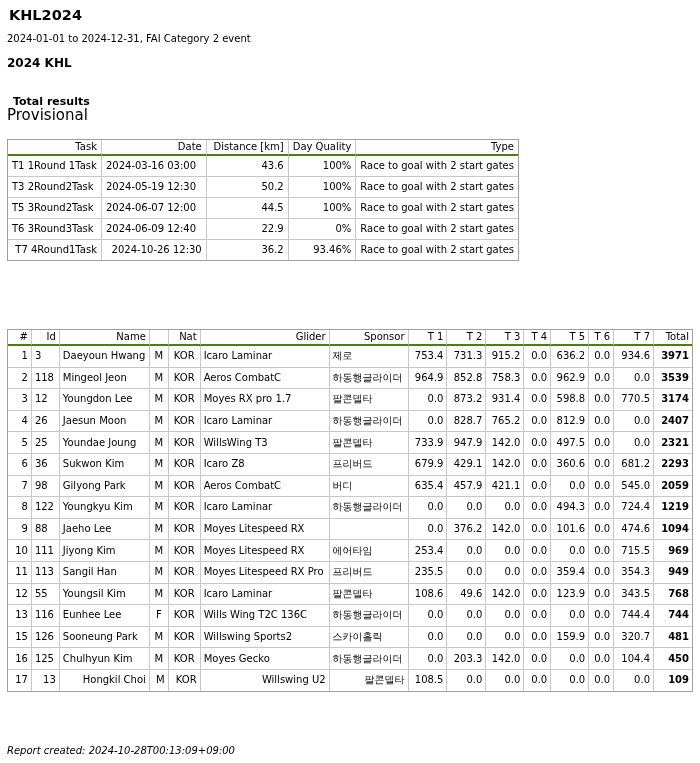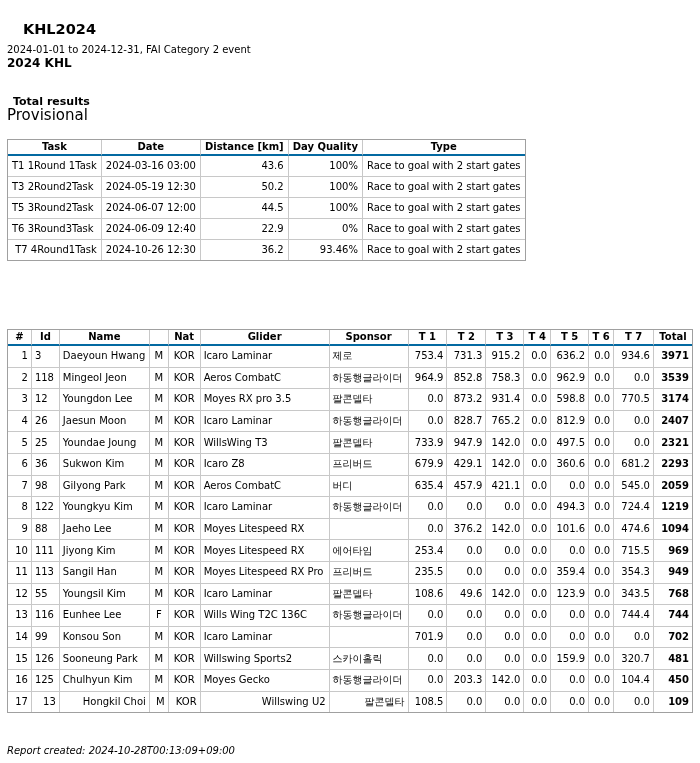--- a/index.html
+++ b/index.html
@@ -2,42 +2,42 @@
 <html><head>
 <meta charset="utf-8">
 <style>
   html, body { margin: 0; padding: 0; background: #ffffff; }
   body {
     width: 700px; height: 763px; overflow: hidden;
     font-family: "DejaVu Sans", sans-serif;
     color: #000;
     position: relative;
   }
-  .h1 { position: absolute; left: 7px; top: 5px; font-size: 14.5px; font-weight: bold; margin: 16px; }
-  .sub { position: absolute; left: 7px; top: 44px; font-size: 10px; margin: 0; }
+  .h1 { position: absolute; left: 7px; top: 5px; font-size: 14.5px; font-weight: bold; margin: 2px; }
+  .sub { position: absolute; left: 7px; top: 33px; font-size: 10px; margin: 0; }
   .h2 { position: absolute; left: 7px; top: 56px; font-size: 12px; font-weight: bold; margin: 0; }
   .h3 { position: absolute; left: 1px; top: 83px; font-size: 11px; font-weight: bold; margin: 12px; }
   .prov { position: absolute; left: 7px; top: 106px; font-size: 15px; margin: 0; }
 
   table.grid {
     position: absolute;
     border-collapse: separate;
     border-spacing: 0;
     border: 1px solid #a0a0a0;
     font-size: 10px;
   }
   table.grid th, table.grid td {
     border-right: 1px solid #c8c8c8;
     border-bottom: 1px solid #c8c8c8;
     padding: 0 4px;
     white-space: nowrap;
   }
   table.grid tr > *:last-child { border-right: none; }
   table.grid tr:last-child td { border-bottom: none; text-align: right; }
-  table.grid th { font-weight: bold; text-align: center; height: 14px; line-height: 14px; border-bottom: 2px solid #0369a1; }
+  table.grid th { font-weight: normal; text-align: right; height: 14px; line-height: 14px; border-bottom: 2px solid #4d7c0f; }
   table.grid td.r { text-align: right; }
   table.grid td.l { text-align: left; }
   table.grid td.c { text-align: center; }
   table.grid td.b { font-weight: bold; text-align: right; }
 
   #task-table { left: 7px; top: 139px; width: 512px; }
   #task-table td { height: 20px; line-height: 20px; }
 
   #results-table { left: 7px; top: 329px; width: 686px; }
   #results-table td { height: 20.6px; line-height: 20px; padding: 0 3px; }
@@ -181,21 +181,21 @@
         <td class="r">0.0</td>
         <td class="r">0.0</td>
         <td class="b">3539</td>
       </tr>
       <tr>
         <td class="r">3</td>
         <td class="l">12</td>
         <td class="l">Youngdon Lee</td>
         <td class="c">M</td>
         <td class="c">KOR</td>
-        <td class="l">Moyes RX pro 3.5</td>
+        <td class="l">Moyes RX pro 1.7</td>
         <td class="l">팔콘델타</td>
         <td class="r">0.0</td>
         <td class="r">873.2</td>
         <td class="r">931.4</td>
         <td class="r">0.0</td>
         <td class="r">598.8</td>
         <td class="r">0.0</td>
         <td class="r">770.5</td>
         <td class="b">3174</td>
       </tr>
@@ -363,37 +363,20 @@
         <td class="r">0.0</td>
         <td class="r">0.0</td>
         <td class="r">0.0</td>
         <td class="r">0.0</td>
         <td class="r">0.0</td>
         <td class="r">0.0</td>
         <td class="r">744.4</td>
         <td class="b">744</td>
       </tr>
       <tr>
-        <td class="r">14</td>
-        <td class="l">99</td>
-        <td class="l">Konsou Son</td>
-        <td class="c">M</td>
-        <td class="c">KOR</td>
-        <td class="l">Icaro Laminar</td>
-        <td class="l"></td>
-        <td class="r">701.9</td>
-        <td class="r">0.0</td>
-        <td class="r">0.0</td>
-        <td class="r">0.0</td>
-        <td class="r">0.0</td>
-        <td class="r">0.0</td>
-        <td class="r">0.0</td>
-        <td class="b">702</td>
-      </tr>
-      <tr>
         <td class="r">15</td>
         <td class="l">126</td>
         <td class="l">Sooneung Park</td>
         <td class="c">M</td>
         <td class="c">KOR</td>
         <td class="l">Willswing Sports2</td>
         <td class="l">스카이홀릭</td>
         <td class="r">0.0</td>
         <td class="r">0.0</td>
         <td class="r">0.0</td>

